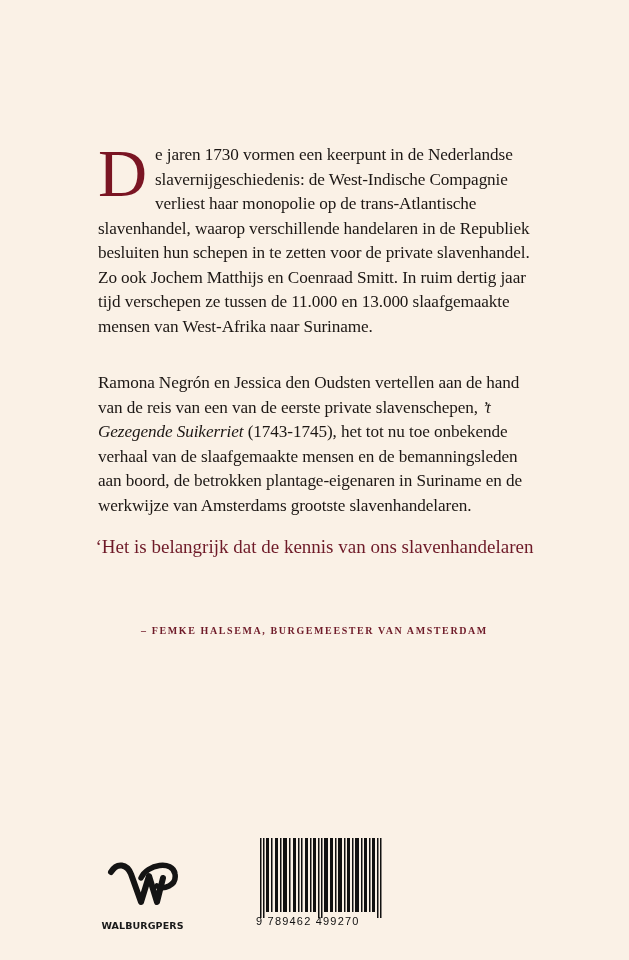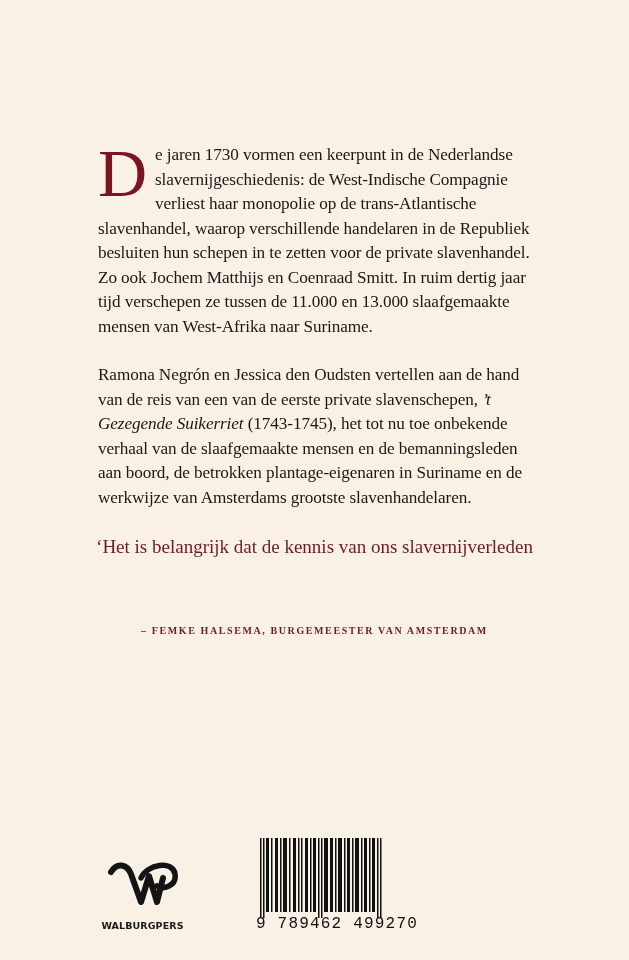--- a/index.html
+++ b/index.html
@@ -22,21 +22,21 @@
       width: 444px;
       font-size: 17.2px;
       line-height: 24.5px;
       letter-spacing: -0.1px;
       text-align: left;
     }
     .blurb p {
       margin: 0;
     }
     .blurb p + p {
-      margin-top: 24px;
+      margin-top: 32px;
     }
     .dropcap {
       float: left;
       font-size: 68px;
       line-height: 54px;
       height: 50px;
       padding-top: 2px;
       margin-right: 8px;
       margin-top: 1px;
       color: #7a1523;
@@ -100,42 +100,42 @@
       left: 0;
       top: 0;
       width: 128px;
       height: 80px;
     }
     .isbn {
       position: absolute;
       left: 0;
       top: 77px;
       width: 128px;
-      font-family: Liberation Mono, monospace;
-      font-size: 16px;
+      font-family: Liberation Sans, sans-serif;
+      font-size: 11px;
       letter-spacing: 1.2px;
       color: #111;
       background: transparent;
       white-space: nowrap;
     }
   </style>
 </head>
 <body>
 
 <div class="blurb">
   <p>
     <span class="dropcap">D</span><span>e jaren 1730 vormen een keerpunt in de Nederlandse slaver­nijgeschiedenis: de West-Indische Compagnie verliest haar monopolie op de trans-Atlantische slavenhandel, waarop verschil­lende handelaren in de Republiek besluiten hun schepen in te zetten voor de private slavenhandel. Zo ook Jochem Matthijs en Coenraad Smitt. In ruim dertig jaar tijd verschepen ze tussen de 11.000 en 13.000 slaafgemaakte mensen van West-Afrika naar Suriname.</span>
   </p>
   <p>
     <span>Ramona Negrón en Jessica den Oudsten vertellen aan de hand van de reis van een van de eerste private slavenschepen, </span><span class="it">’t Gezegende Suikerriet</span><span> (1743-1745), het tot nu toe onbekende verhaal van de slaaf­gemaakte mensen en de bemanningsleden aan boord, de betrokken plantage-eigenaren in Suriname en de werkwijze van Amsterdams grootste slavenhandelaren.</span>
   </p>
 </div>
 
 <div class="quote">
-  <div>‘Het is belangrijk dat de kennis van ons slavernijverleden</div>
+  <div>‘Het is belangrijk dat de kennis van ons slavenhandelaren</div>
 </div>
 <div class="attribution">– FEMKE HALSEMA, BURGEMEESTER VAN AMSTERDAM</div>
 
 <div class="logo">
   <svg width="72" height="50" viewBox="0 0 72 50">
     <path d="M4 14 C 10 4, 20 6, 24 16 L 34 44 L 42 18 L 50 44 L 56 20" fill="none" stroke="#141414" stroke-width="6" stroke-linecap="round" stroke-linejoin="round"></path>
     <path d="M34 20 C 40 6, 66 2, 68 16 C 70 28, 56 32, 50 28" fill="none" stroke="#141414" stroke-width="5.5" stroke-linecap="round"></path>
   </svg>
   <span class="logo-text">WALBURGPERS</span>
 </div>

